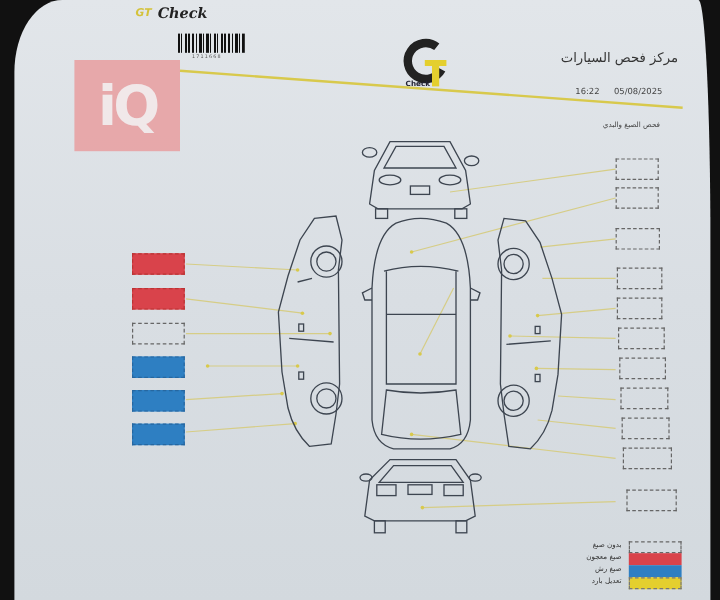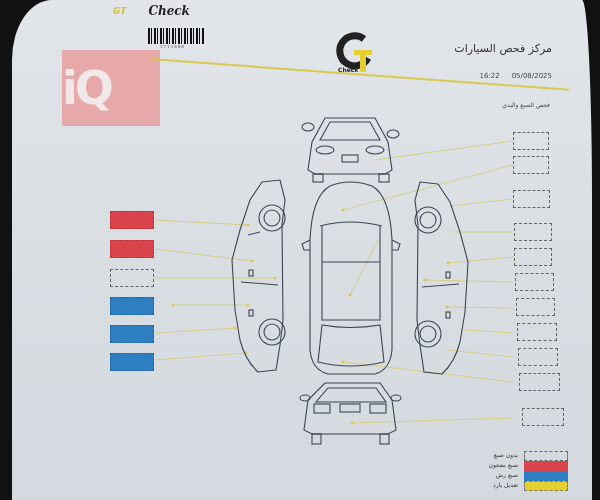--- a/index.html
+++ b/index.html
@@ -8,32 +8,32 @@
     background:#111;
     font-family:"DejaVu Sans", sans-serif;
   }
   .paper {
     position:absolute; left:12px; top:0; width:580px; height:500px;
     background:linear-gradient(180deg,#e2e6ea 0%,#d9dee3 50%,#d3d9de 100%);
     border-top-left-radius:40px 60px;
     border-top-right-radius:10px 200px;
   }
   .abs { position:absolute; }
-  .brand-top { left:113px; top:4px; display:flex; align-items:center; gap:22px; }
+  .brand-top { left:113px; top:4px; display:flex; align-items:center; gap:5px; }
   .brand-gt { font-size:9px; font-weight:bold; font-style:italic; color:#d4c23a; }
   .brand-check { font-family:"DejaVu Serif", serif; font-style:italic; font-weight:bold; font-size:12px; color:#222; }
   .barcode { left:148px; top:28px; width:56px; height:16px;
     background:repeating-linear-gradient(90deg,#111 0 2px,#e0e4e8 2px 3px,#111 3px 4px,#e0e4e8 4px 6px);
   }
   .barcode-num { left:160px; top:44px; font-size:4px; color:#555; letter-spacing:1px; }
-  .iq-logo { left:62px; top:50px; width:98px; height:76px; background:#e8a2a4; opacity:.9;
-    display:flex; align-items:center; justify-content:flex-start; }
+  .iq-logo { left:62px; top:50px; width:88px; height:76px; background:#e8a2a4; opacity:.9;
+    display:flex; align-items:center; justify-content:center; }
   .iq-text { font-family:"DejaVu Sans", sans-serif; font-weight:bold; font-size:46px; color:#f3e9ea; letter-spacing:-3px; }
   .gt-logo { left:334px; top:30px; width:44px; height:44px; }
-  .title-ar { right:48px; top:42px; font-size:11px; color:#333; direction:rtl; }
+  .title-ar { right:35px; top:42px; font-size:11px; color:#333; direction:rtl; }
   .datetime { right:48px; top:72px; font-size:7px; color:#444; display:flex; gap:12px; }
   .subtitle-ar { right:50px; top:101px; font-size:6px; color:#444; direction:rtl; }
   .rule { left:150px; top:58px; width:420px; height:2px; background:#d8c94c; transform:rotate(4.2deg); transform-origin:left center; }
   .box { position:absolute; width:44px; height:18px; box-sizing:border-box; }
   .box.empty { border:1.5px dashed #666; }
   .box.red { background:#d9434b; border:1.5px dashed #b33; }
   .box.blue { background:#2e7fc2; border:1.5px dashed #2667a0; }
   .legend { right:32px; top:451px; width:44px; }
   .legend .sw { height:10px; box-sizing:border-box; }
   .legend-labels { right:82px; top:450px; font-size:6px; color:#333; direction:rtl; line-height:10px; text-align:right; }

